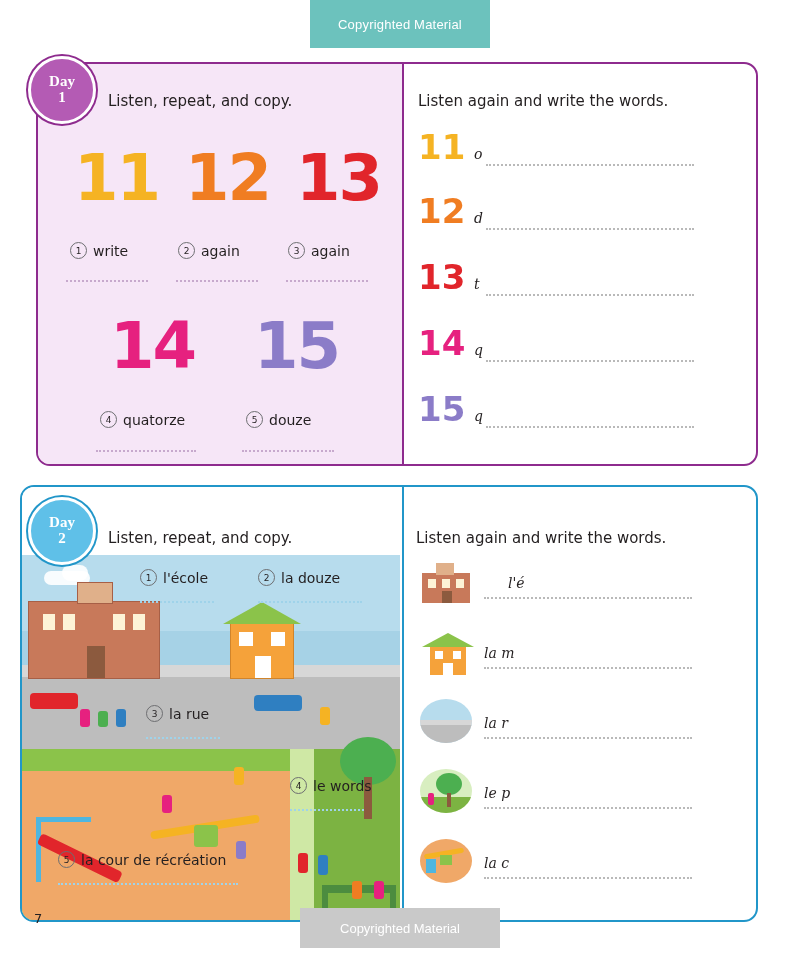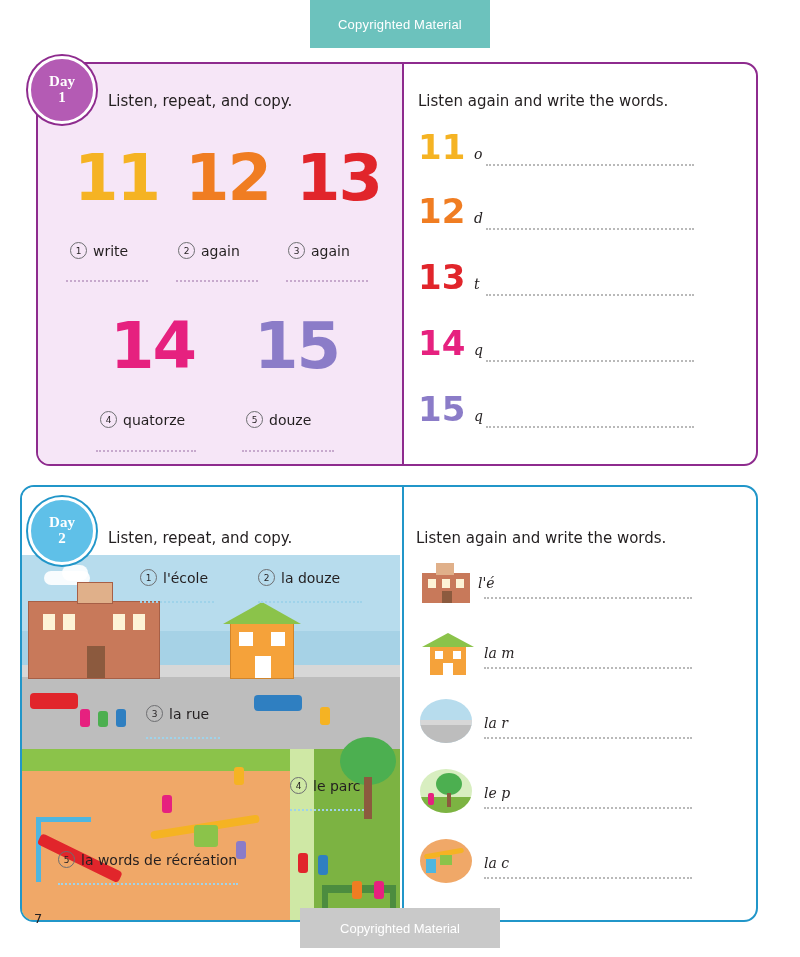--- a/index.html
+++ b/index.html
@@ -415,41 +415,41 @@
     <div class="lbl-dots" style="left:236px; top:114px; width:104px;"></div>
 
     <div class="lbl-overlay" style="left:124px; top:218px;">
       <span class="circ">3</span>
       <span>la rue</span>
     </div>
     <div class="lbl-dots" style="left:124px; top:250px; width:74px;"></div>
 
     <div class="lbl-overlay" style="left:268px; top:290px;">
       <span class="circ">4</span>
-      <span>le parc</span>
+      <span>le words</span>
     </div>
     <div class="lbl-dots" style="left:268px; top:322px; width:74px;"></div>
 
     <div class="lbl-overlay" style="left:36px; top:364px;">
       <span class="circ">5</span>
-      <span>la words de récréation</span>
+      <span>la cour de récréation</span>
     </div>
     <div class="lbl-dots" style="left:36px; top:396px; width:180px;"></div>
 
     <div class="instruction" style="left:394px; top:42px;">Listen again and write the words.</div>
 
     <div class="thumb" style="left:396px; top:76px;">
       <div style="position:absolute;left:4px;top:10px;width:48px;height:30px;background:#c8795a;"></div>
       <div style="position:absolute;left:18px;top:0px;width:18px;height:12px;background:#e0b08a;"></div>
       <div style="position:absolute;left:10px;top:16px;width:8px;height:9px;background:#fdf3d6;"></div>
       <div style="position:absolute;left:24px;top:16px;width:8px;height:9px;background:#fdf3d6;"></div>
       <div style="position:absolute;left:38px;top:16px;width:8px;height:9px;background:#fdf3d6;"></div>
       <div style="position:absolute;left:24px;top:28px;width:10px;height:12px;background:#8c5a3e;"></div>
     </div>
-    <div class="write-hint" style="position:absolute; left:456px; top:88px;text-align:right;">l'é</div>
+    <div class="write-hint" style="position:absolute; left:486px; top:88px;text-align:right;">l'é</div>
     <div class="write-line" style="left:462px; top:110px; width:208px;"></div>
 
     <div class="thumb" style="left:400px; top:146px;">
       <div style="position:absolute;left:8px;top:12px;width:36px;height:30px;background:#f5a23a;"></div>
       <div style="position:absolute;left:0px;top:0px;width:0;height:0;border-left:26px solid transparent;border-right:26px solid transparent;border-bottom:14px solid #8bc34a;"></div>
       <div style="position:absolute;left:13px;top:18px;width:8px;height:8px;background:#ffffff;"></div>
       <div style="position:absolute;left:31px;top:18px;width:8px;height:8px;background:#ffffff;"></div>
       <div style="position:absolute;left:21px;top:30px;width:10px;height:12px;background:#ffffff;"></div>
     </div>
     <div class="write-hint" style="position:absolute; left:462px; top:158px;">la m</div>

